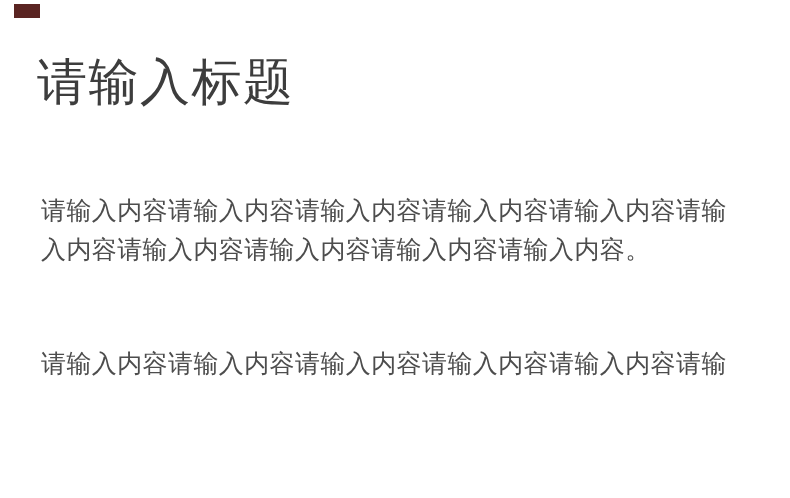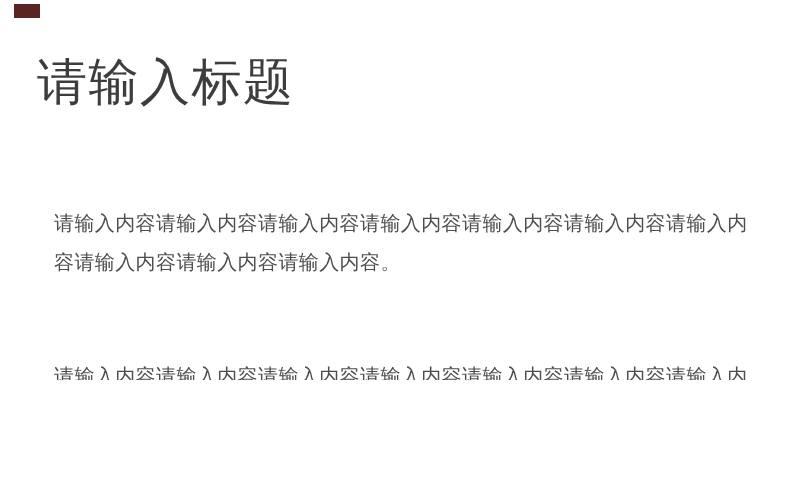--- a/index.html
+++ b/index.html
@@ -45,22 +45,22 @@
     line-height: 26px;
     font-weight: 400;
     letter-spacing: 1.5px;
     color: #9b9b9b;
     white-space: nowrap;
   }
   .para {
     position: absolute;
     left: 38px;
     width: 695px;
-    margin: 16px;
-    font-size: 20px;
+    margin: 3px;
+    font-size: 25px;
     line-height: 39px;
     letter-spacing: 0.4px;
     color: #4d4d4d;
     text-align: left;
     word-break: break-all;
     overflow-wrap: break-word;
   }
   .para-1 { top: 188px; }
   .para-2 { top: 341px; }
 </style>

